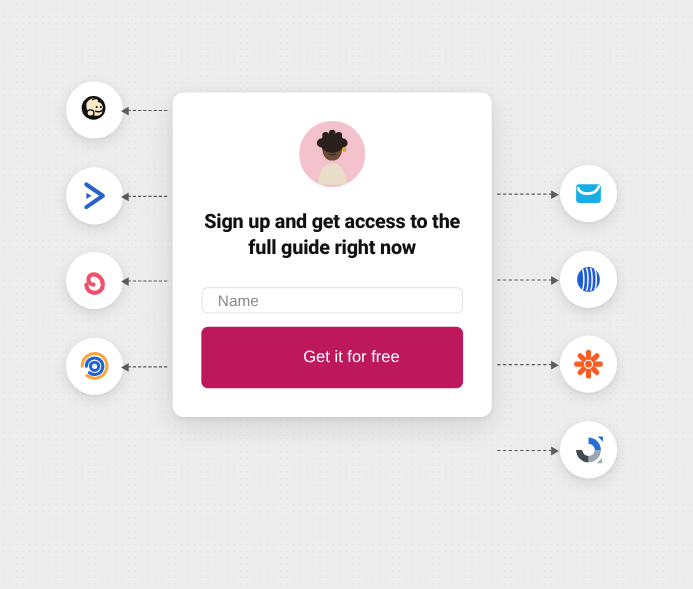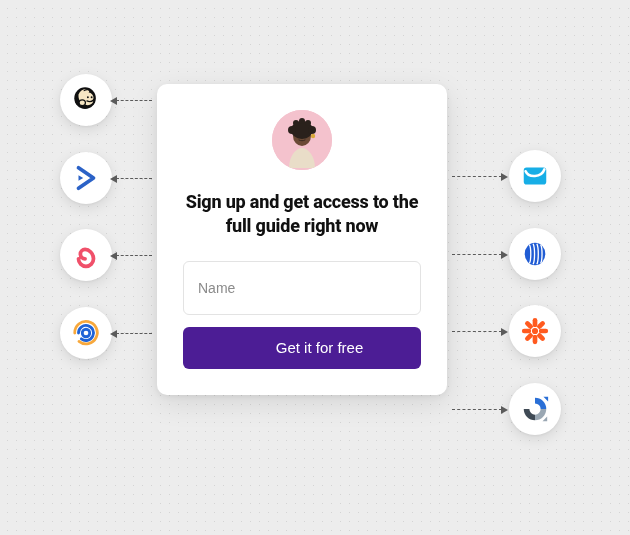--- a/index.html
+++ b/index.html
@@ -43,35 +43,35 @@
   .headline {
     font-size: 18px; line-height: 1.35;
     font-weight: 800;
     text-align: center;
     color: #111;
     letter-spacing: -0.2px;
     margin-bottom: 22px;
   }
   .field {
     width: 100%;
-    height: 54px;
+    height: 24px;
     border: 1px solid #e3e3e3;
     border-radius: 6px;
     padding: 0 14px;
     font-size: 14px;
     color: #111;
     background: #fff;
     margin-bottom: 12px;
     outline: none;
   }
   .field::placeholder { color: #8b8b8b; }
   .cta {
-    width: 100%; height: 42px;
+    width: 100%; height: 56px;
     border: none; border-radius: 6px;
-    background: #4c1d95;
+    background: #be185d;
     color: #fff;
     font-size: 15px; font-weight: 500;
     cursor: pointer;
     padding-left: 35px;
   }
 
   .badge {
     position: absolute;
     width: 52px; height: 52px;
     border-radius: 50%;

